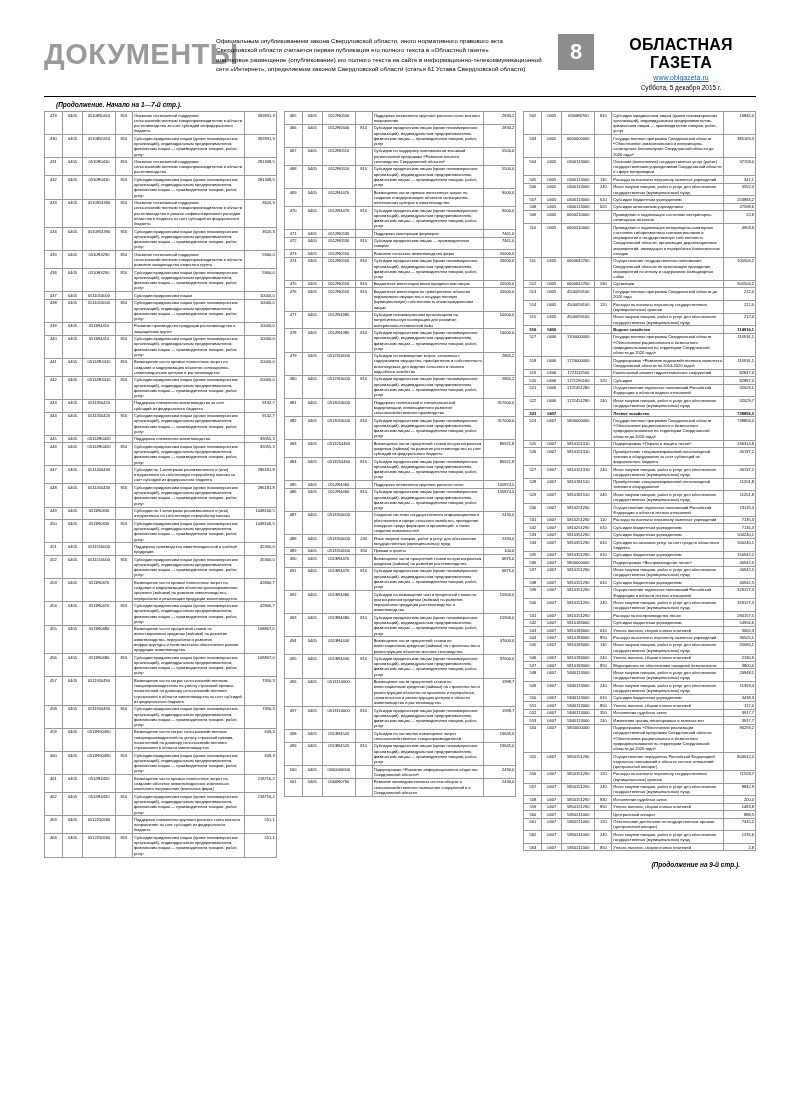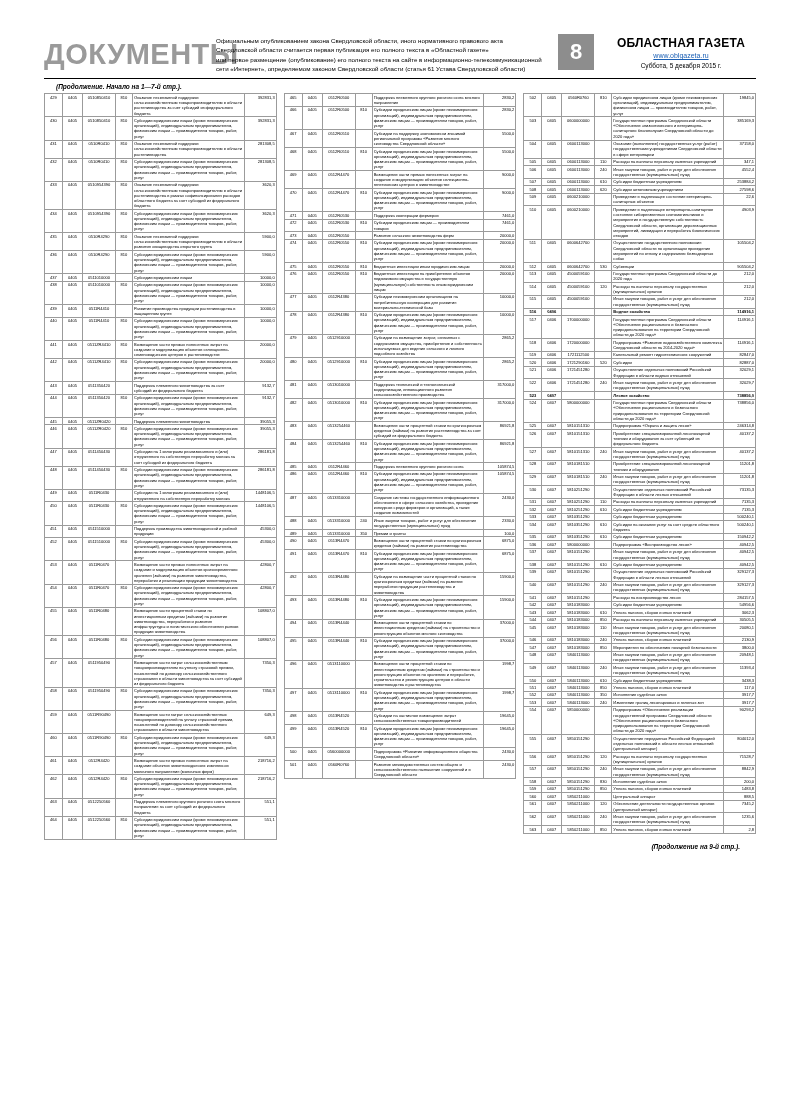--- a/index.html
+++ b/index.html
@@ -4,21 +4,21 @@
 <style>
   html,body{margin:0;padding:0;background:#ffffff;}
   body{width:800px;height:1108px;font-family:"Liberation Sans",sans-serif;color:#000;}
   .page{position:relative;width:800px;height:1108px;background:#fff;box-sizing:border-box;padding:0;}
   
   .masthead{display:flex;align-items:flex-start;padding:34px 44px 0 44px;box-sizing:border-box;}
   .mast-title{font-family:"Liberation Sans",sans-serif;font-weight:bold;font-size:29px;letter-spacing:.5px;color:#9a9a9a;line-height:1;width:172px;padding-top:6px;}
   .mast-mid{flex:1;font-size:6.2px;line-height:1.5;padding:2px 10px 0 0;color:#000;}
   .mast-num{width:36px;height:36px;background:#8d8d8d;color:#fff;font-weight:bold;font-size:22px;display:flex;align-items:center;justify-content:center;margin-right:12px;}
   .mast-right{width:150px;text-align:center;padding-top:2px;}
-  .mast-right .og{font-weight:bold;font-size:12px;letter-spacing:.2px;}
+  .mast-right .og{font-weight:bold;font-size:16px;letter-spacing:.2px;}
   .mast-right .url{font-size:7px;color:#1a5fb4;text-decoration:underline;margin-top:2px;}
   .mast-right .date{font-size:6.5px;margin-top:3px;}
   .rule{height:1px;background:#000;margin:5px 44px 0 44px;}
   
   .cont-note{font-size:6.5px;font-weight:bold;font-style:italic;padding:4px 0 3px 56px;}
   .cont-bottom{font-size:6.5px;font-weight:bold;font-style:italic;text-align:right;padding:3px 60px 0 0;}
   
   .cols{display:flex;gap:7px;padding:0 44px;box-sizing:border-box;}
   .col{flex:1;}
   table.doc{border-collapse:collapse;width:100%;table-layout:fixed;}

